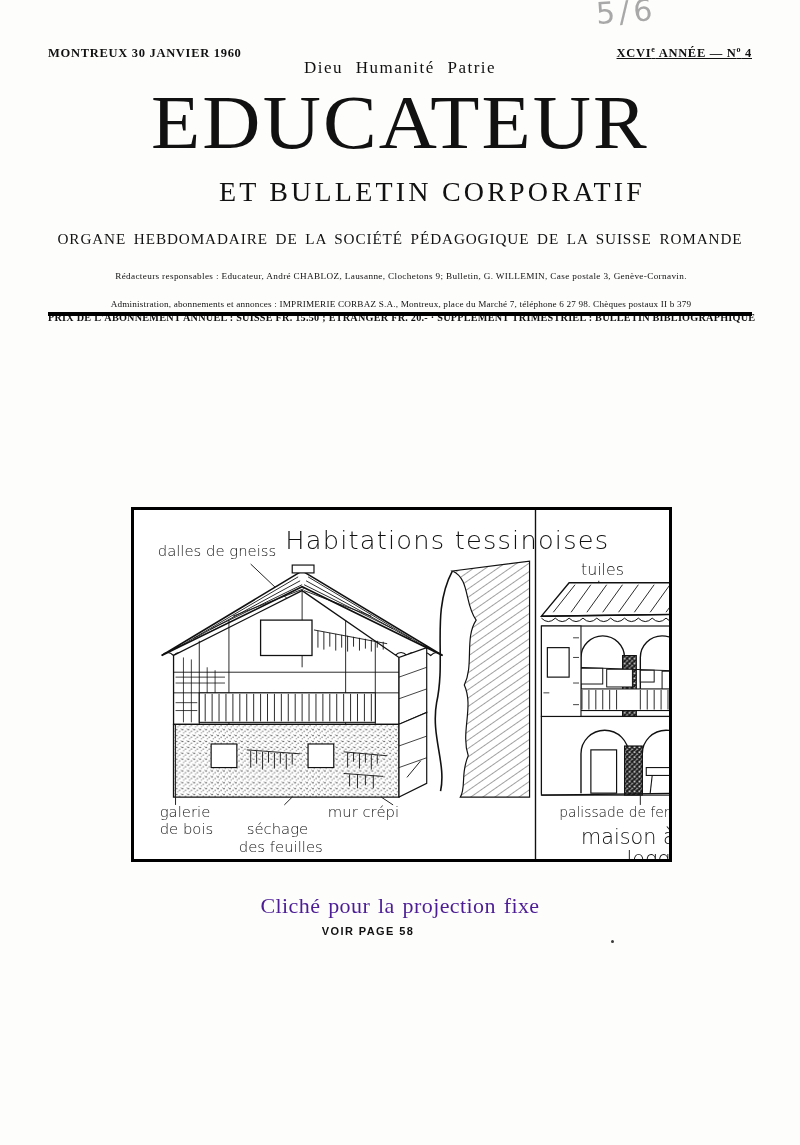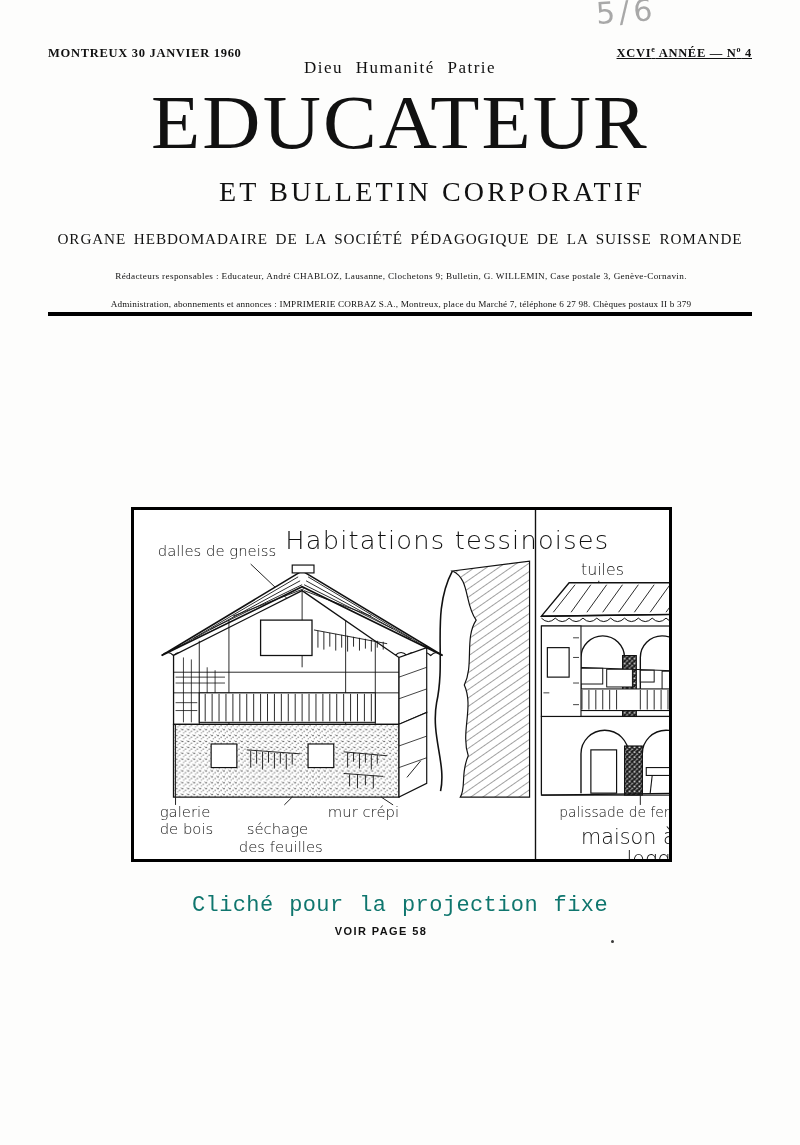--- a/index.html
+++ b/index.html
@@ -161,30 +161,30 @@
     font-weight: 300;
   }
 
   
   .caption {
     position: absolute;
     top: 893px;
     left: 0;
     width: 800px;
     text-align: center;
-    font-family: Liberation Mono, monospace;
+    font-family: Liberation Serif, serif;
     font-size: 22px;
     letter-spacing: .4px;
     word-spacing: 2px;
-    color: #0f766e;
+    color: #4c1d95;
   }
   .caption-sub {
     position: absolute;
     top: 925px;
-    left: 17px;
+    left: 4px;
     width: 728px;
     text-align: center;
     font-family: "Liberation Sans", sans-serif;
     font-size: 11px;
     font-weight: bold;
     letter-spacing: 1.4px;
     color: #111;
   }
 
   .speck {
@@ -211,20 +211,21 @@
 
   <div class="masthead-title">EDUCATEUR</div>
 
   <div class="subtitle">ET BULLETIN CORPORATIF</div>
 
   <div class="organ">ORGANE HEBDOMADAIRE DE LA SOCIÉTÉ PÉDAGOGIQUE DE LA SUISSE ROMANDE</div>
 
   <div class="fineprint">
     <div class="fp-line spaced">Rédacteurs responsables : Educateur, André CHABLOZ, Lausanne, Clochetons 9; Bulletin, G. WILLEMIN, Case postale 3, Genève-Cornavin.</div>
     <div class="fp-line">Administration, abonnements et annonces : IMPRIMERIE CORBAZ S.A., Montreux, place du Marché 7, téléphone 6 27 98. Chèques postaux II b 379</div>
+    <div class="fp-price">PRIX DE L'ABONNEMENT ANNUEL : SUISSE FR. 15.50 ; ÉTRANGER FR. 20.-  ·  SUPPLÉMENT TRIMESTRIEL : BULLETIN BIBLIOGRAPHIQUE</div>
   </div>
 
   <div class="rule"></div>
 
   <div class="figure">
     <div class="fig-inner">
       <svg class="fig-svg" viewBox="0 0 541 355" preserveAspectRatio="none">
         <defs>
           <pattern id="stucco" width="6" height="6" patternUnits="userSpaceOnUse">
             <rect width="6" height="6" fill="#fff"></rect>

